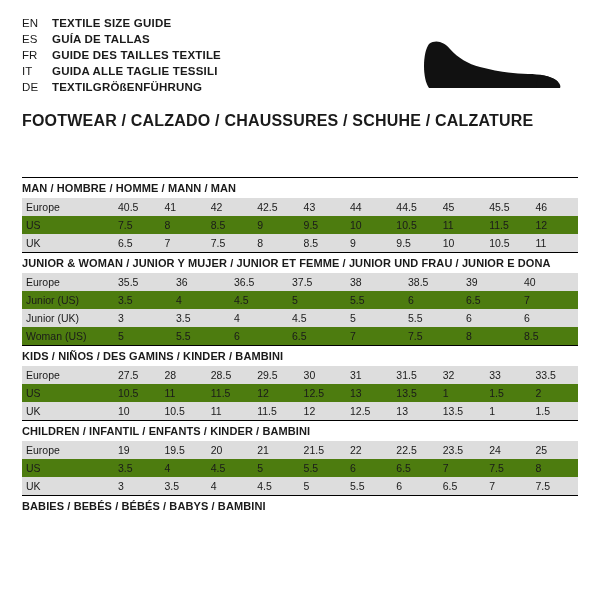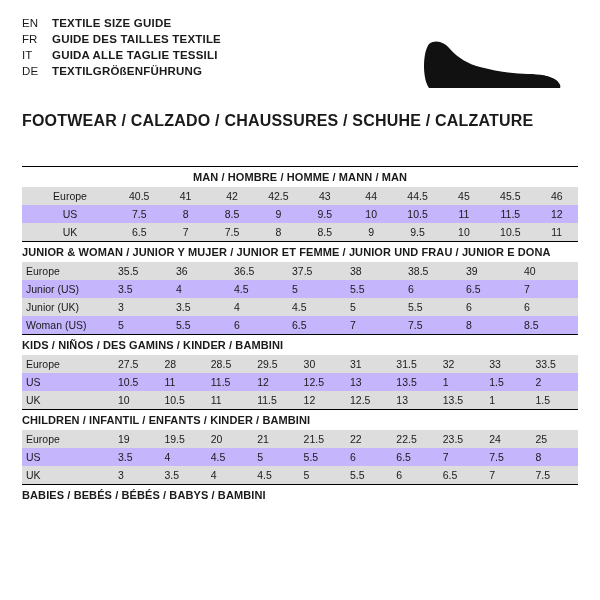--- a/index.html
+++ b/index.html
@@ -58,22 +58,21 @@
     margin-top: 16px;
     font-size: 16px;
     font-weight: bold;
     letter-spacing: .2px;
   }
 
   
   .block {
   }
   .block.first {
-    margin-top: 36px;
-    text-align: center;
+    margin-top: 47px;
   }
   .block-title {
     font-size: 11px;
     font-weight: bold;
     letter-spacing: .1px;
     padding-bottom: 4px;
     margin-bottom: 0;
   }
   table {
     border-collapse: collapse;
@@ -84,21 +83,21 @@
     font-size: 10.5px;
     height: 18px;
     padding: 0 0 0 4px;
     vertical-align: middle;
     white-space: nowrap;
   }
   tr.shade td {
     background: #dddddd;
   }
   tr.plain td {
-    background: #c4b5fd;
+    background: #4d7c0f;
   }
   td.label {
     width: 88px;
   }
   .block-title-wrap {
     border-top: 1px solid #000;
     padding-top: 4px;
   }
 
   
@@ -106,20 +105,24 @@
 </head>
 <body>
 
 <div class="page">
 
   <div class="header">
     <div class="lang-block">
       <div class="lang-row">
         <span class="lang-code">EN</span>
         <span class="lang-title">TEXTILE SIZE GUIDE</span>
+      </div>
+      <div class="lang-row">
+        <span class="lang-code">ES</span>
+        <span class="lang-title">GUÍA DE TALLAS</span>
       </div>
       <div class="lang-row">
         <span class="lang-code">FR</span>
         <span class="lang-title">GUIDE DES TAILLES TEXTILE</span>
       </div>
       <div class="lang-row">
         <span class="lang-code">IT</span>
         <span class="lang-title">GUIDA ALLE TAGLIE TESSILI</span>
       </div>
       <div class="lang-row">

